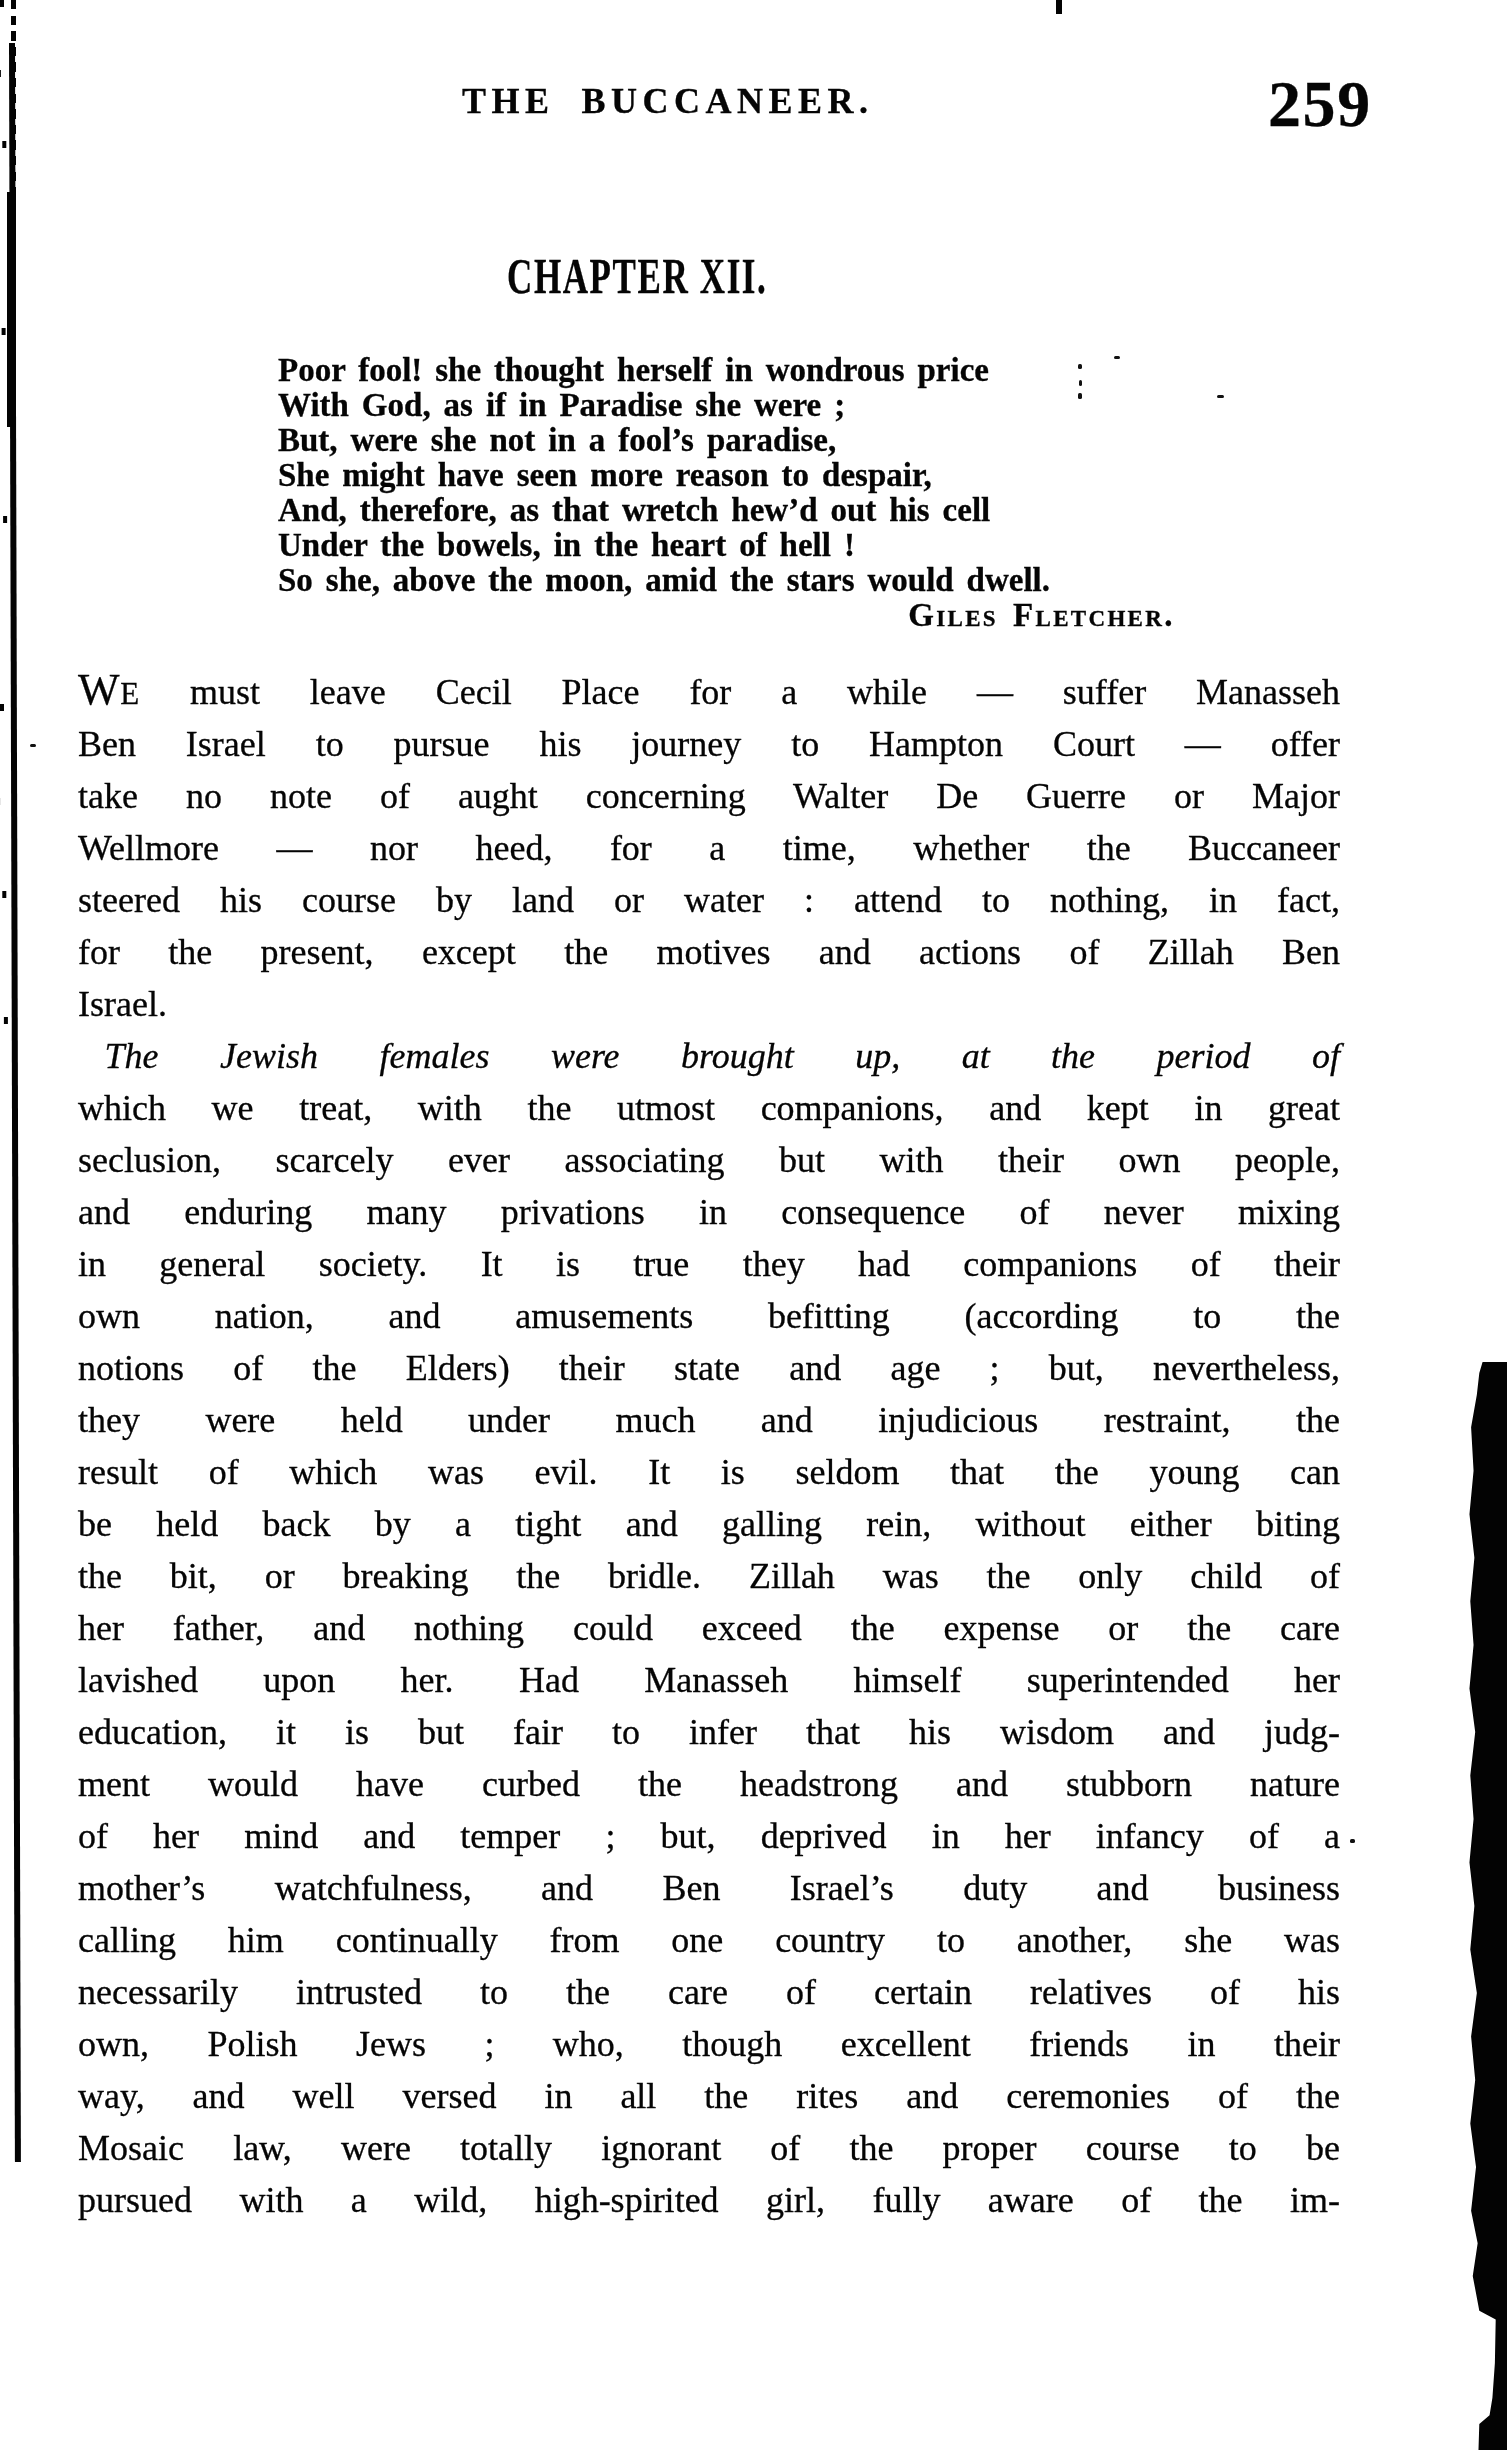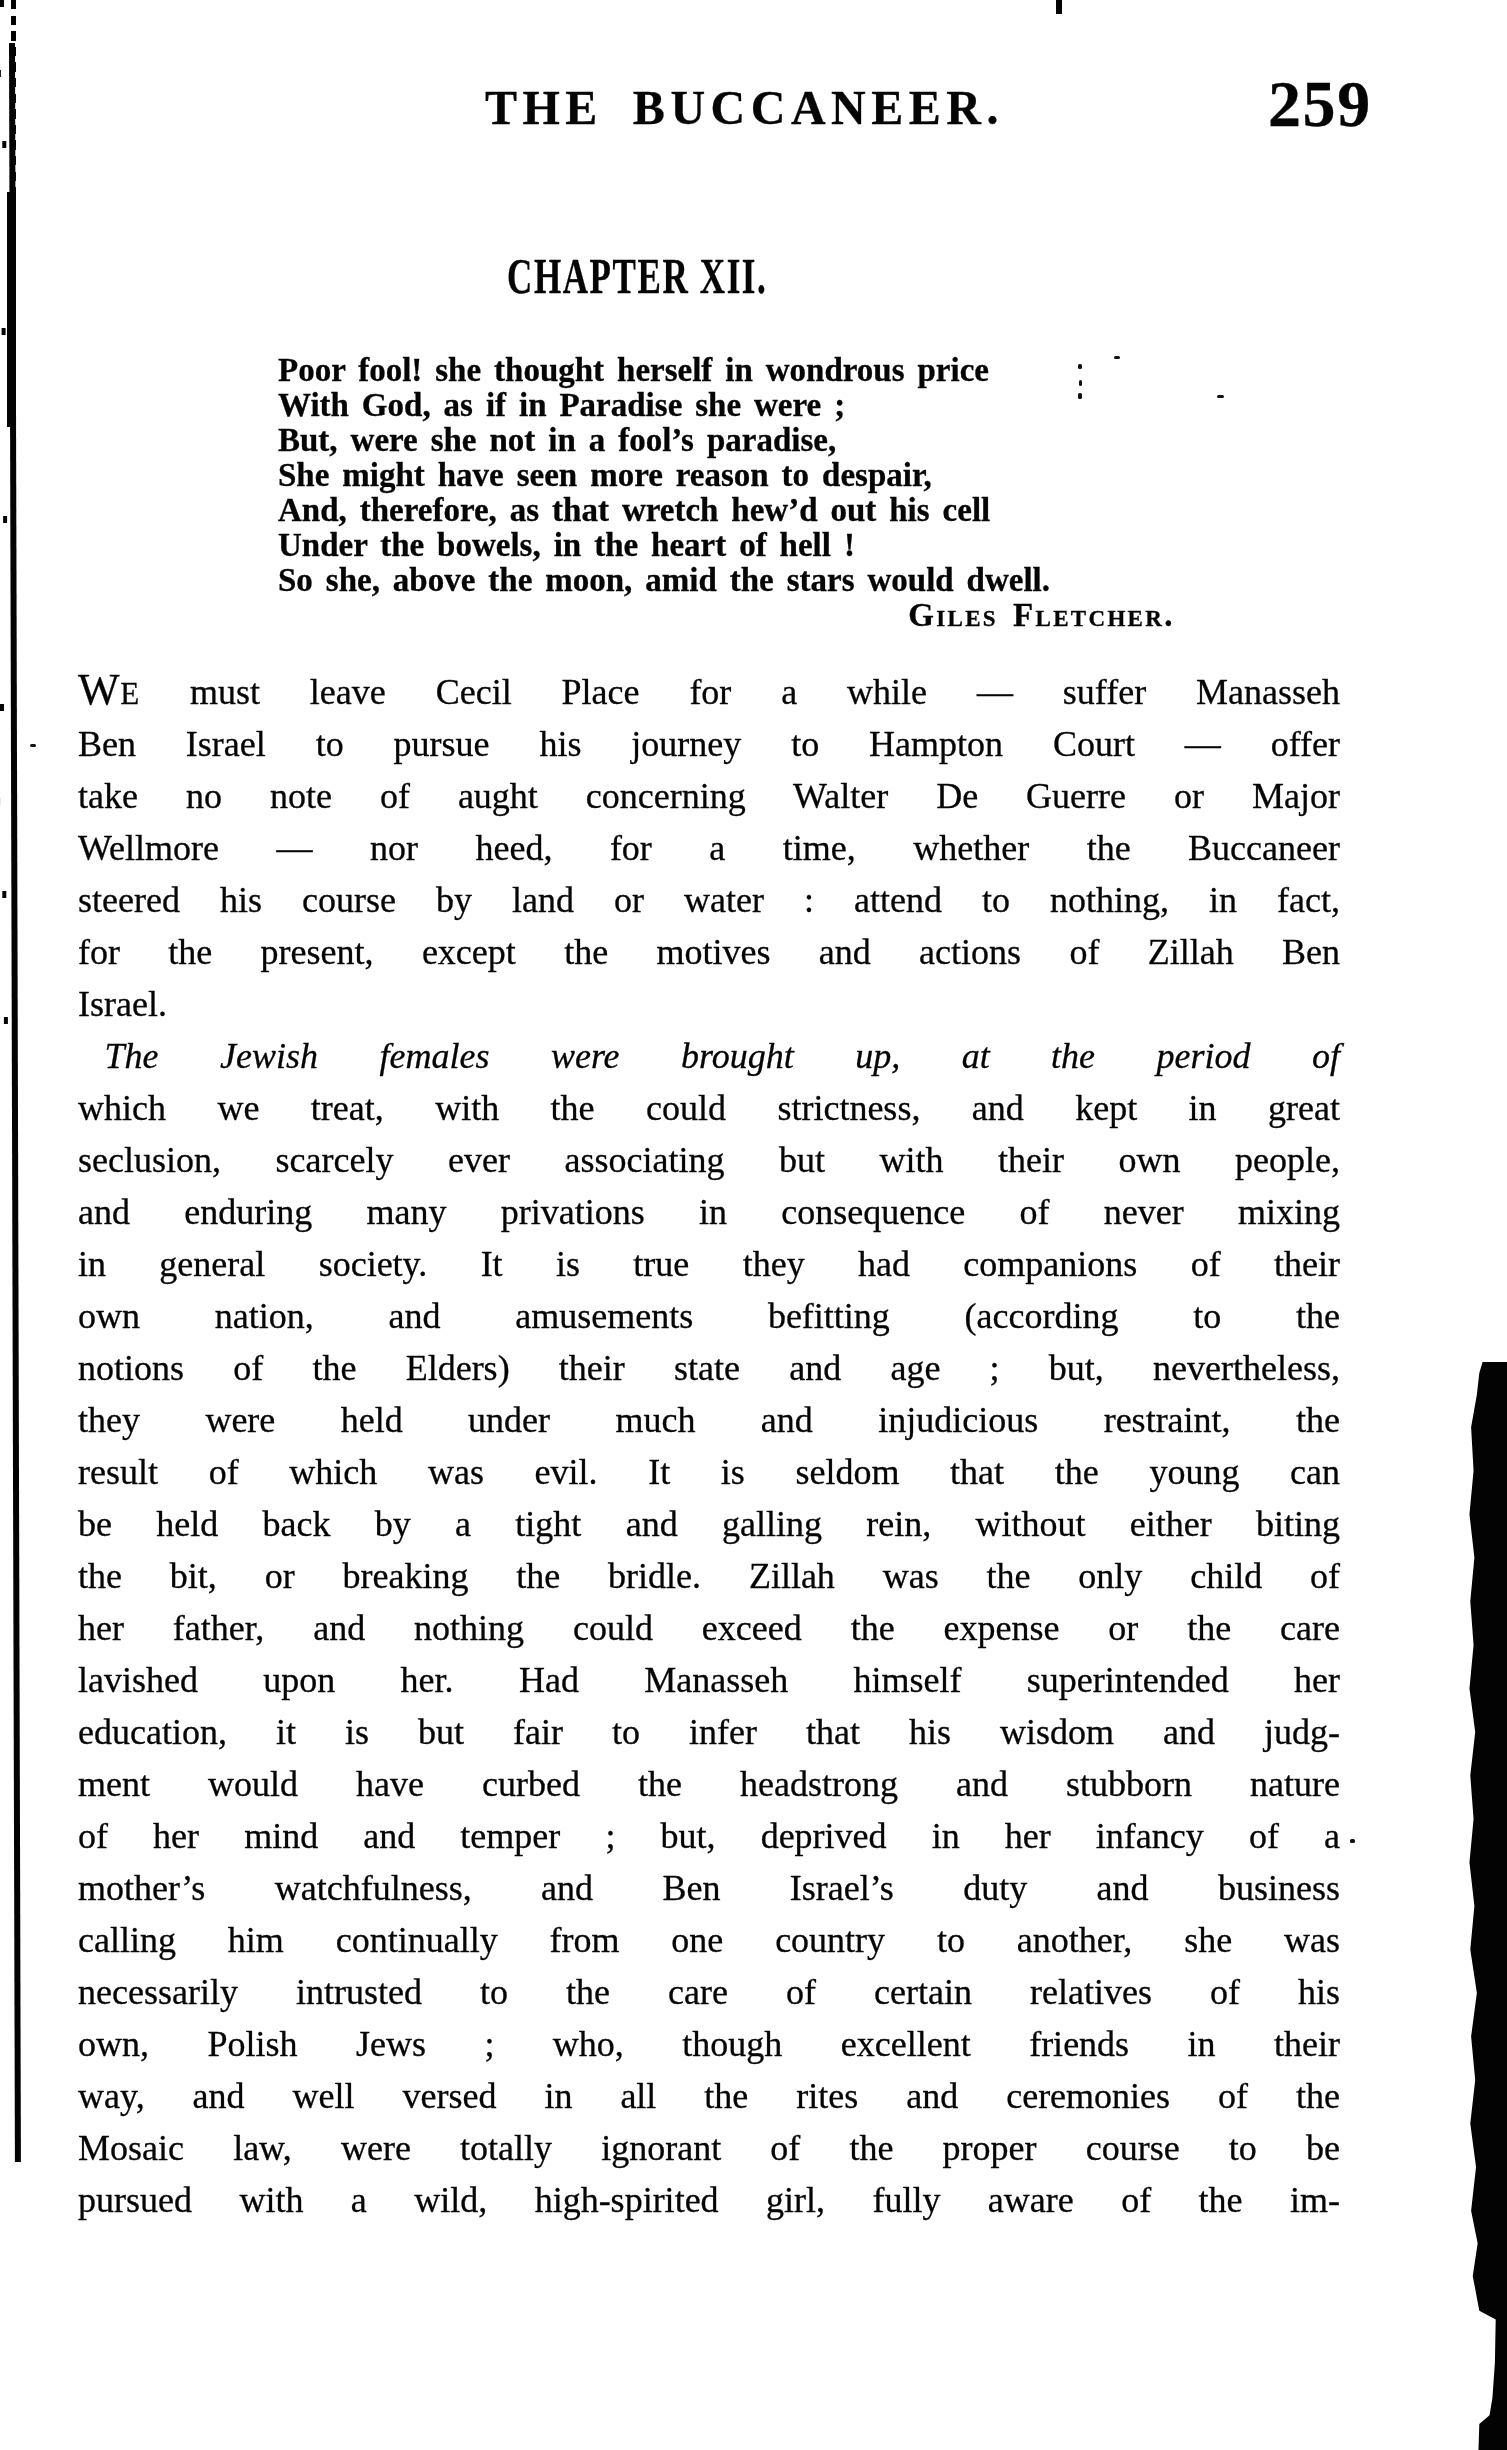--- a/index.html
+++ b/index.html
@@ -7,23 +7,23 @@
     position:relative;
     width:1508px; height:2450px;
     background:#ffffff;
     color:#050505;
     font-family:"Liberation Serif","DejaVu Serif",serif;
     overflow:hidden;
     -webkit-text-stroke:0.3px;
   }
 
   .running-head {
-    position:absolute; top:80px; left:485px; width:407px;
+    position:absolute; top:80px; left:462px; width:407px;
     text-align:center;
-    font-size:48px; font-weight:bold;
+    font-size:36px; font-weight:bold;
     letter-spacing:5.5px; word-spacing:12.5px;
     white-space:nowrap;
   }
   .page-number {
     position:absolute; top:66px; left:1268px;
     font-size:66px; font-weight:bold; letter-spacing:1.6px;
   }
   .chapter-head {
     position:absolute; top:247px; left:507px;
     font-size:50px; font-weight:bold; letter-spacing:2.3px;
@@ -111,21 +111,21 @@
   <div class="body-text">
     <div class="ln"><span class="lead">We</span> <span>must leave Cecil Place for a while — suffer Manasseh</span></div>
     <div class="ln">Ben Israel to pursue his journey to Hampton Court — offer</div>
     <div class="ln">take no note of aught concerning Walter De Guerre or Major</div>
     <div class="ln">Wellmore — nor heed, for a time, whether the Buccaneer</div>
     <div class="ln">steered his course by land or water : attend to nothing, in fact,</div>
     <div class="ln">for the present, except the motives and actions of Zillah Ben</div>
     <div class="ln end">Israel.</div>
 
     <div class="ln indent">The Jewish females were brought up, at the period of</div>
-    <div class="ln">which we treat, with the could strictness, and kept in great</div>
+    <div class="ln">which we treat, with the utmost companions, and kept in great</div>
     <div class="ln">seclusion, scarcely ever associating but with their own people,</div>
     <div class="ln">and enduring many privations in consequence of never mixing</div>
     <div class="ln">in general society.  It is true they had companions of their</div>
     <div class="ln">own nation, and amusements befitting (according to the</div>
     <div class="ln">notions of the Elders) their state and age ; but, nevertheless,</div>
     <div class="ln">they were held under much and injudicious restraint, the</div>
     <div class="ln">result of which was evil.  It is seldom that the young can</div>
     <div class="ln">be held back by a tight and galling rein, without either biting</div>
     <div class="ln">the bit, or breaking the bridle.  Zillah was the only child of</div>
     <div class="ln">her father, and nothing could exceed the expense or the care</div>

